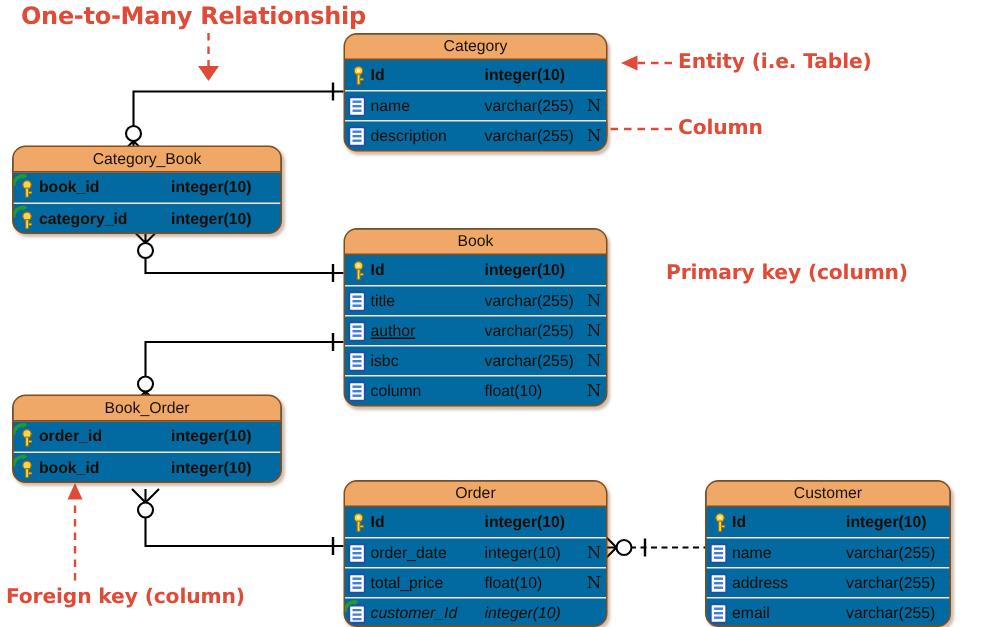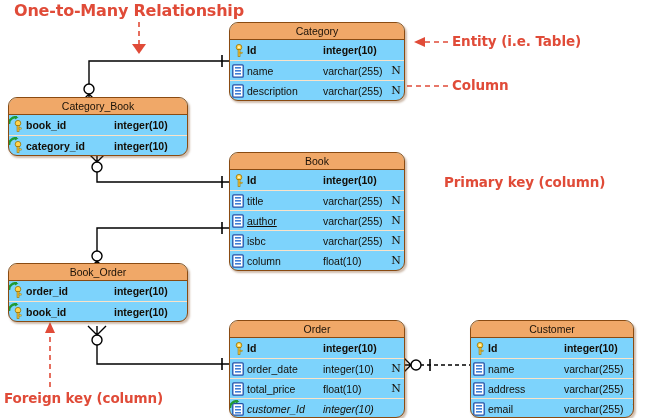--- a/index.html
+++ b/index.html
@@ -9,21 +9,21 @@
     font-family:"Liberation Sans", sans-serif;
   }
   #canvas{position:absolute;inset:0;}
 
   
   svg.wires{position:absolute;left:0;top:0;width:663px;height:418px;}
 
   
   .entity{
     position:absolute;
-    background:#7dd3fc;
+    background:#0369a1;
     border:1.6px solid #8a4b12;
     border-radius:9px;
     box-shadow:1.5px 2px 2px rgba(120,70,25,.35);
     box-sizing:border-box;
     overflow:hidden;
   }
   .entity .title{
     height:16px;line-height:16px;
     text-align:center;
     font-size:10.5px;color:#1a1208;

